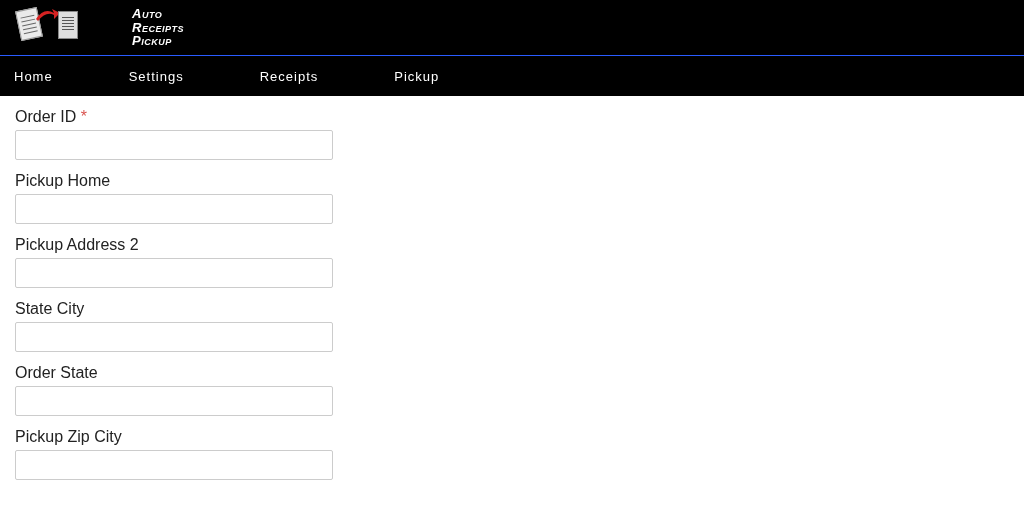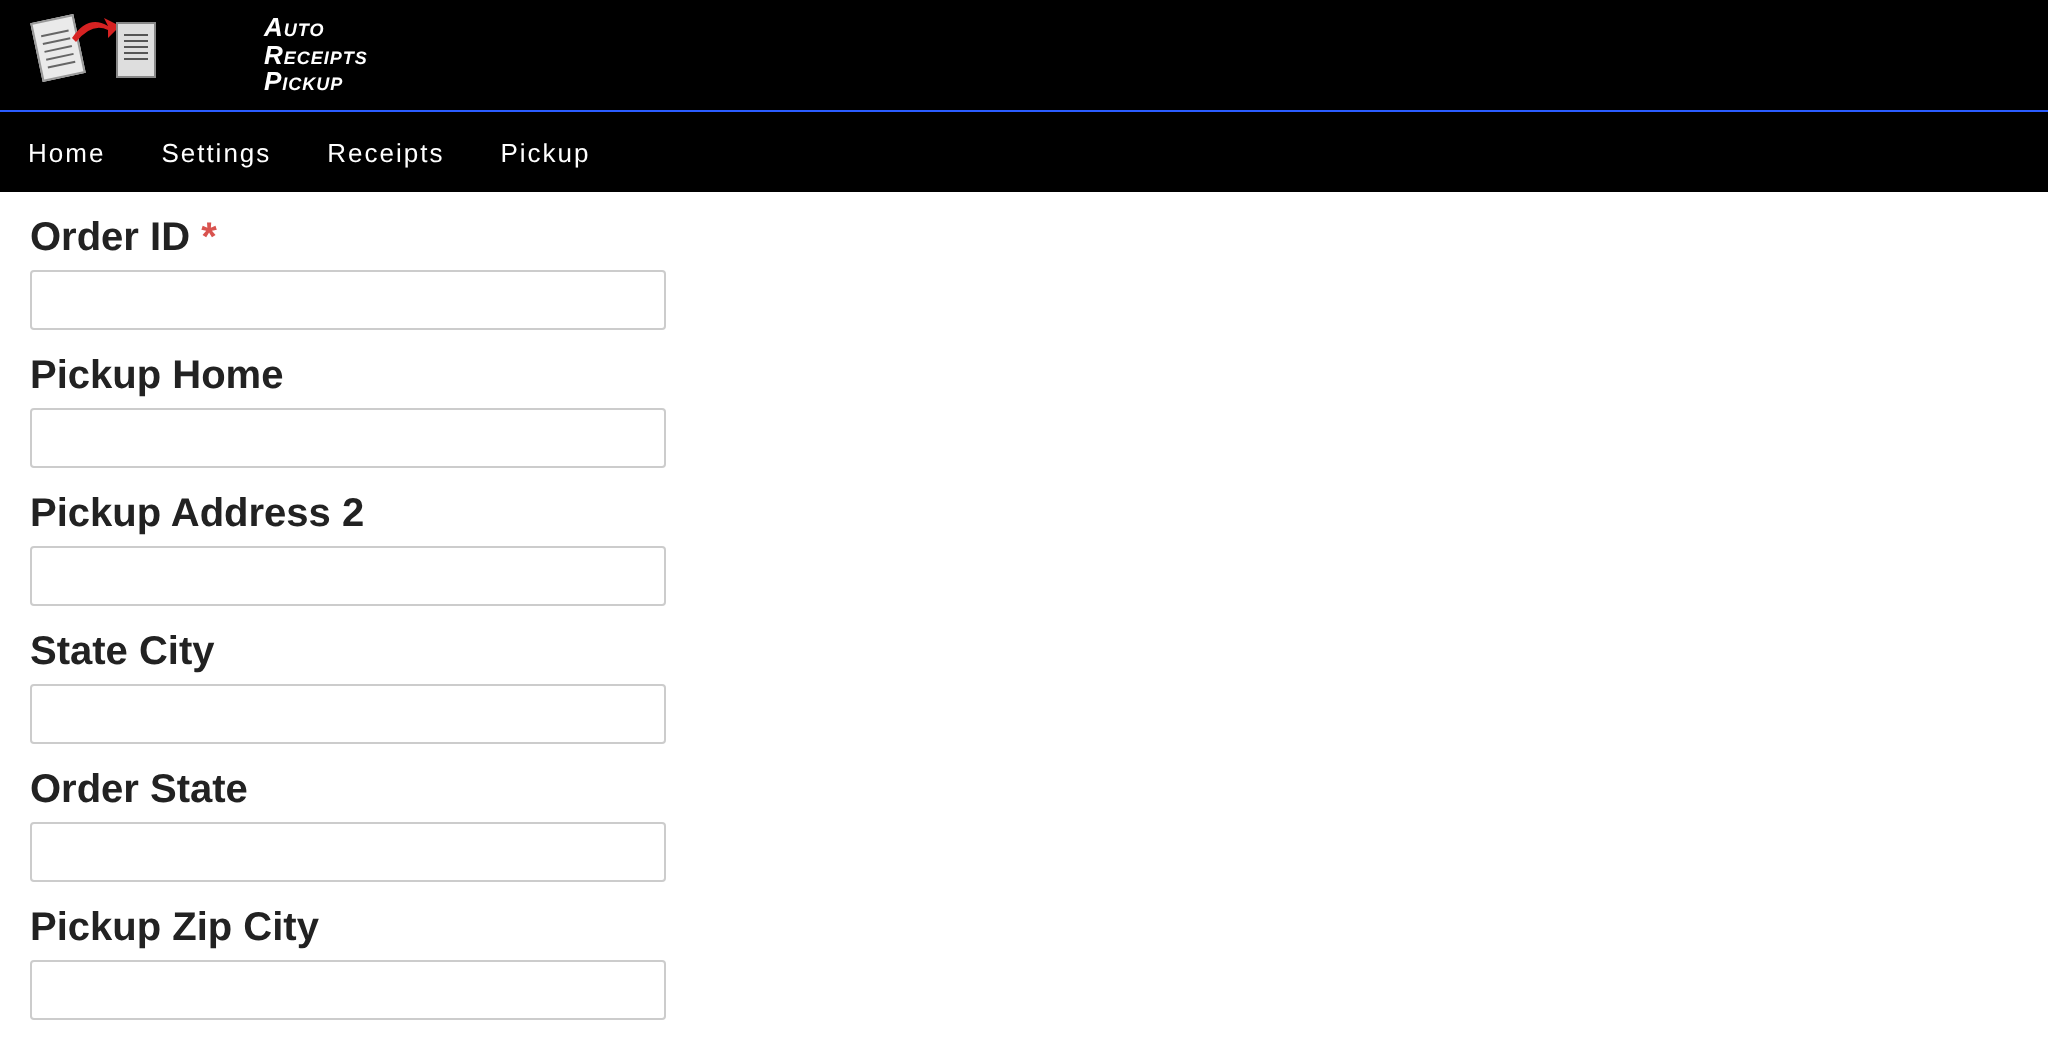--- a/index.html
+++ b/index.html
@@ -87,44 +87,45 @@
       font-size: 13px;
       line-height: 1.05;
       letter-spacing: 0.5px;
     }
     .logo-text .line { display: block; font-variant: small-caps; }
     .navbar {
       background: #000;
       height: 40px;
       display: flex;
       align-items: center;
+      gap: 48px;
     }
     .nav-link {
       color: #fff;
       text-decoration: none;
       font-size: 13px;
       letter-spacing: 1px;
       padding: 0 14px;
       height: 40px;
       display: flex;
       align-items: center;
       cursor: pointer;
     }
     .form-area {
       padding: 12px 15px;
     }
     .form-group {
       margin-bottom: 12px;
     }
     .form-group label {
       display: block;
-      font-size: 20px;
+      font-size: 16px;
       color: #222;
       margin-bottom: 4px;
-      font-weight: 700;
+      font-weight: 400;
     }
     .req { color: #d9534f; }
     .form-control {
       display: block;
       width: 318px;
       height: 30px;
       padding: 4px 8px;
       font-size: 14px;
       color: #555;
       background: #fff;

